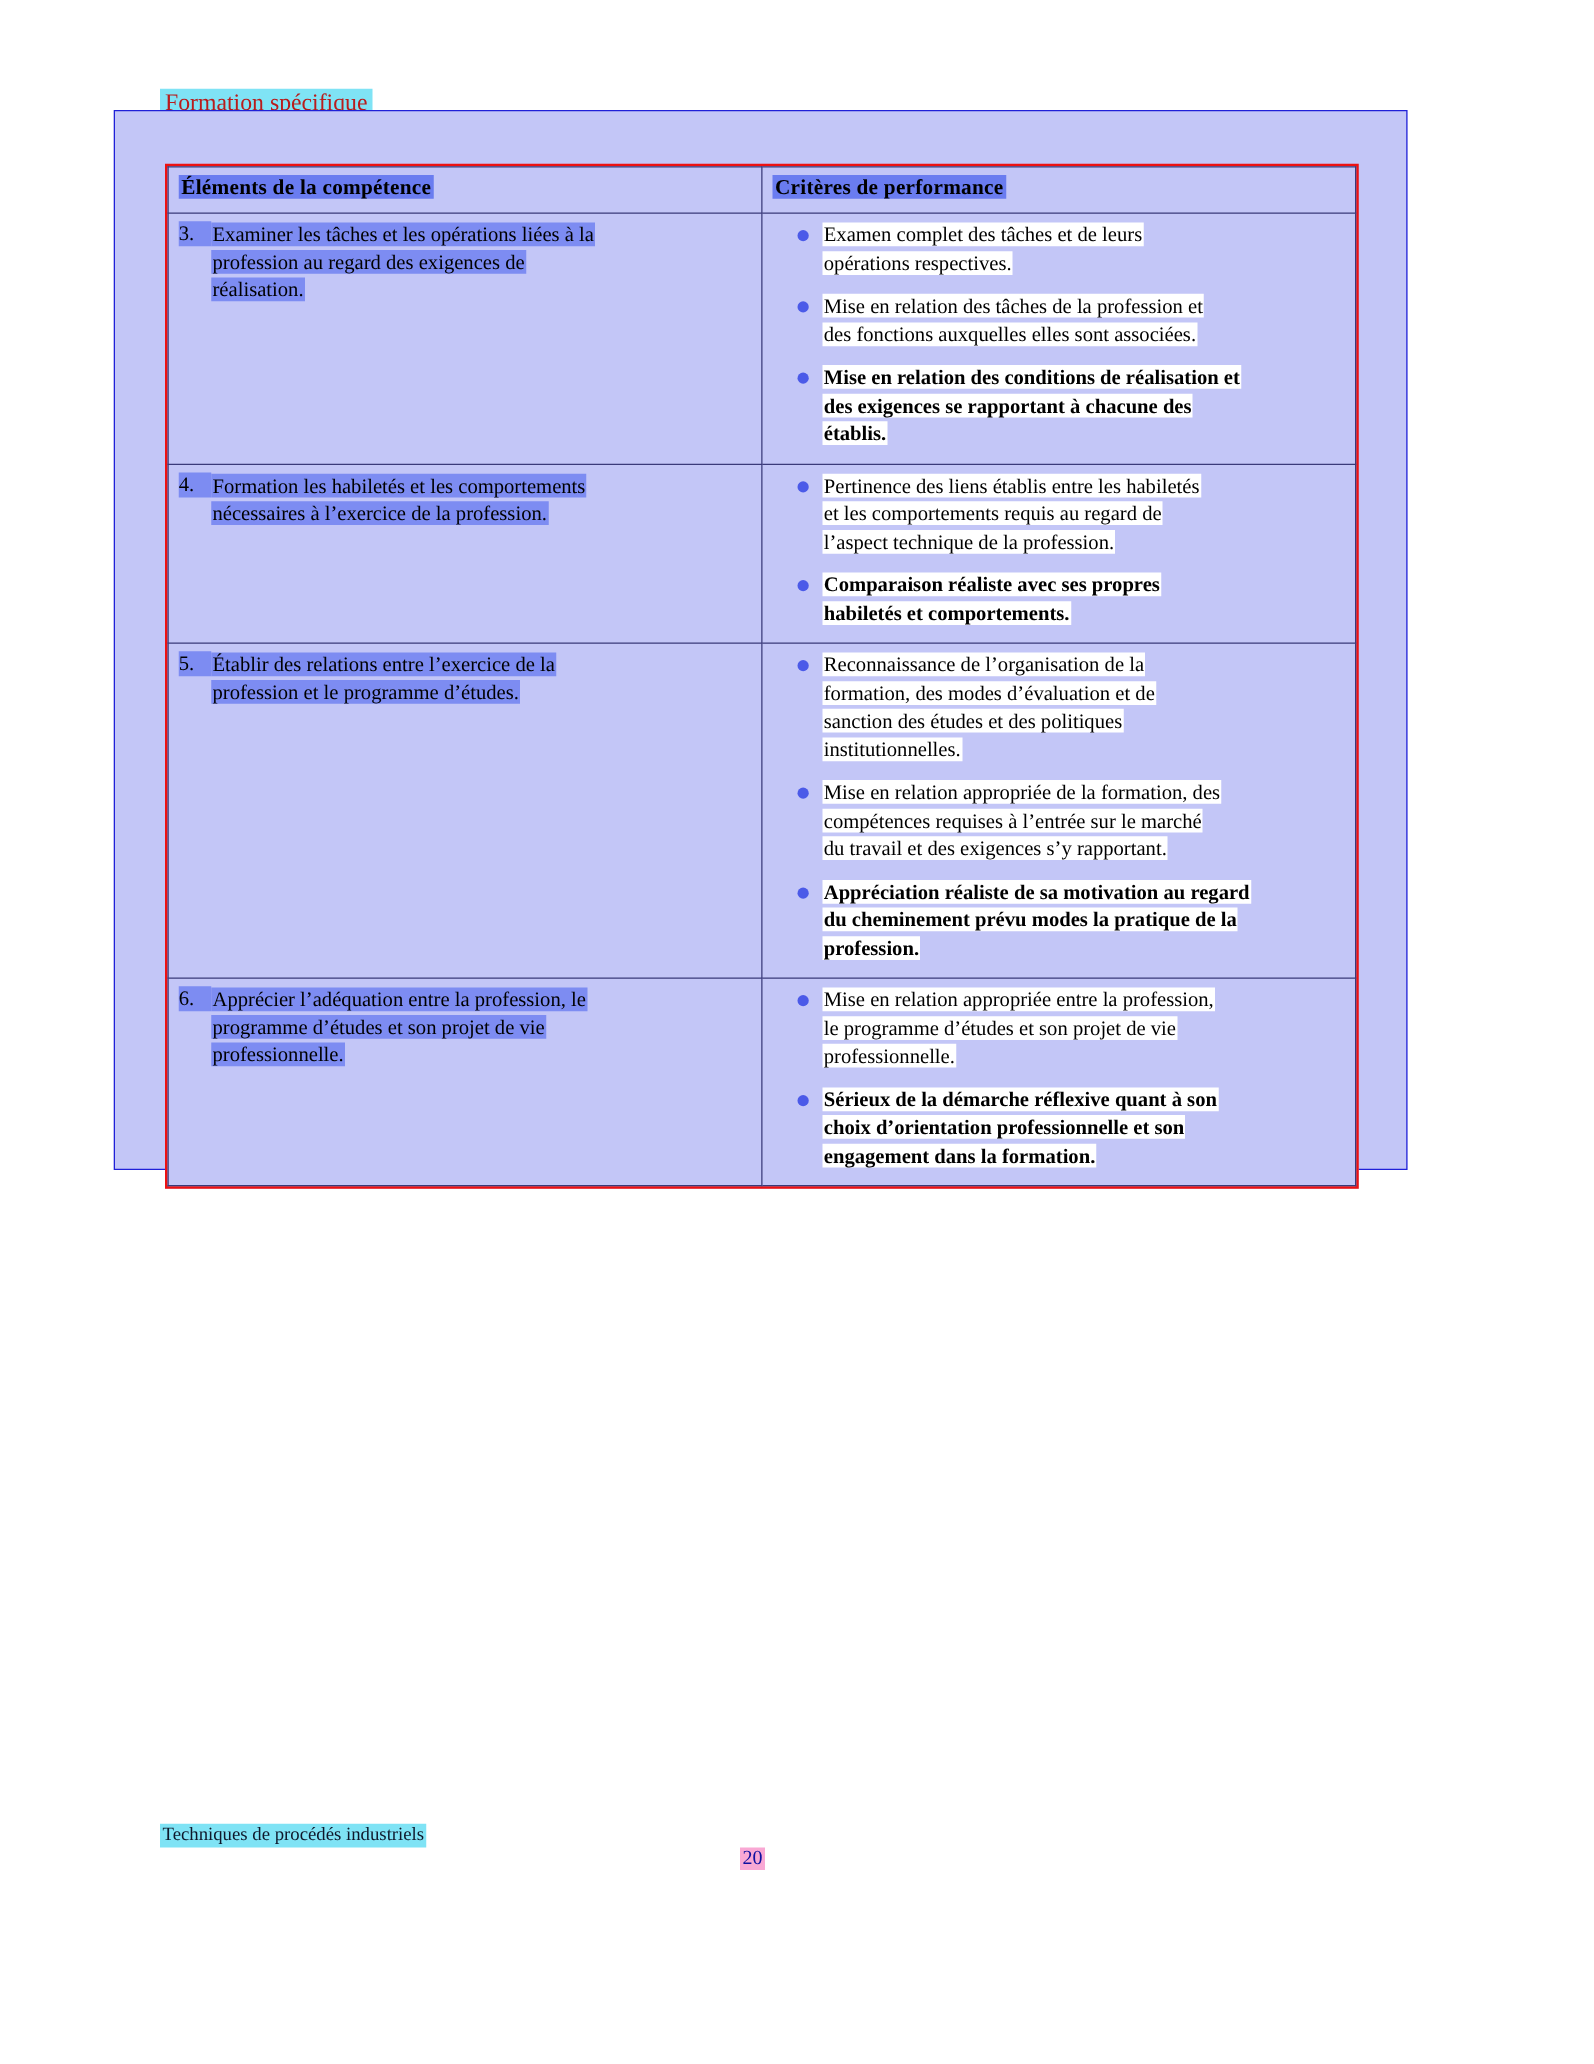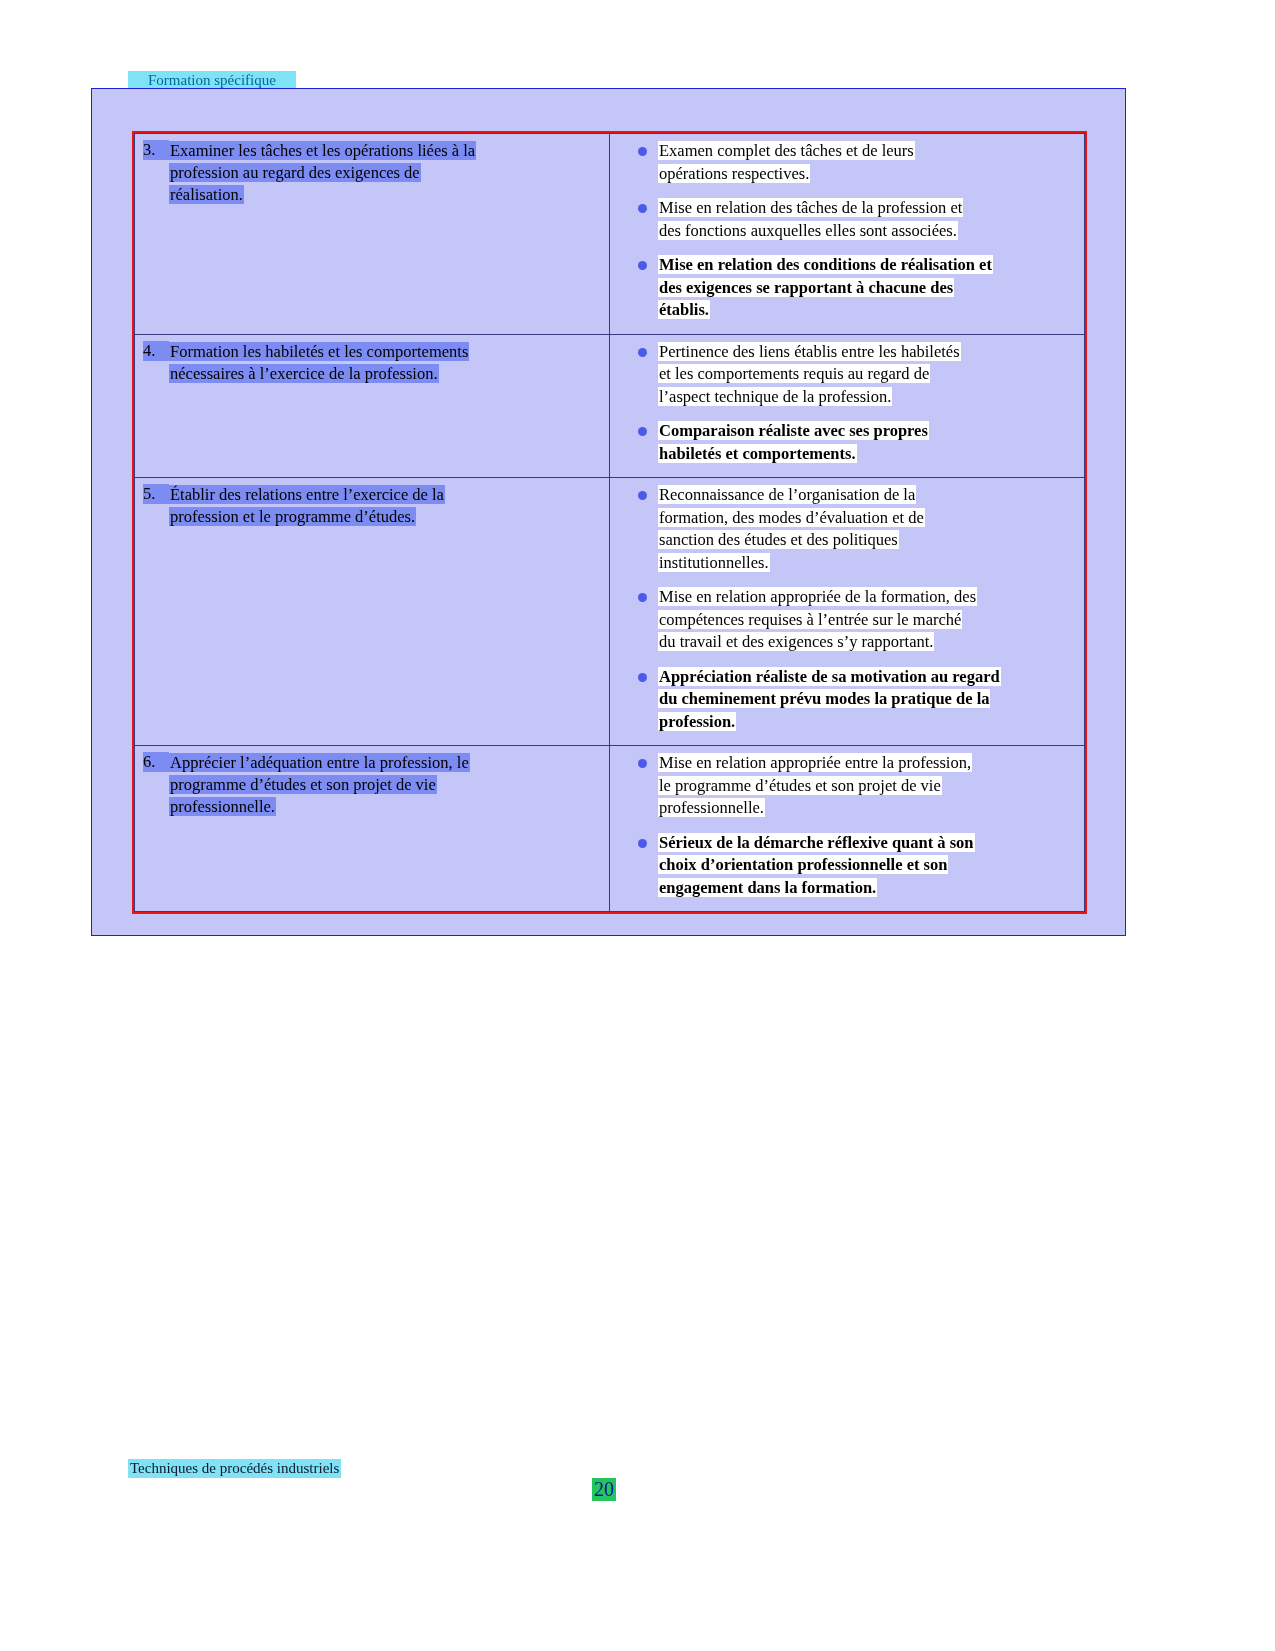--- a/index.html
+++ b/index.html
@@ -14,24 +14,24 @@
     font-family: "Liberation Serif", serif;
     color: #000000;
     overflow: hidden;
   }
 
   
   .page-header {
     position: absolute;
     left: 128px;
     top: 71px;
-    font-size: 15px;
-    color: #0369a1;
+    font-size: 19px;
+    color: #b91c1c;
     background: #7fe3f5;
-    padding: 1px 20px;
+    padding: 1px 4px;
     white-space: nowrap;
   }
 
   
   .doc-region {
     position: absolute;
     left: 91px;
     top: 88px;
     width: 1035px;
     height: 848px;
@@ -144,41 +144,49 @@
     font-size: 15px;
     background: #7fe3f5;
     padding: 1px 2px;
     white-space: nowrap;
     color: #0f172a;
   }
   .footer-page {
     position: absolute;
     left: 592px;
     top: 1478px;
-    font-size: 20px;
-    background: #22c55e;
+    font-size: 16px;
+    background: #f9a8d4;
     padding: 0 2px;
     color: #1010a0;
     font-family: Liberation Serif, serif;
   }
 </style>
 </head>
 <body>
 
 <div class="page-header">Formation spécifique</div>
 
 <div class="doc-region">
 
   <div class="comp-table">
     <table class="grid">
       <colgroup>
           <col class="c1">
           <col class="c2">
         </colgroup>
       <tbody>
+        <tr class="hdr">
+          <td class="hdr-left">
+            <span class="hdr-text">Éléments de la compétence</span>
+          </td>
+          <td class="hdr-right">
+            <span class="hdr-text">Critères de performance</span>
+          </td>
+        </tr>
 
         <tr>
           <td class="left-cell">
             <div class="el-row">
               <div class="el-num">3.</div>
               <div class="el-body">
                 <span class="ln">Examiner les tâches et les opérations liées à la</span><br>
                 <span class="ln">profession au regard des exigences de</span><br>
                 <span class="ln">réalisation.</span>
               </div>

